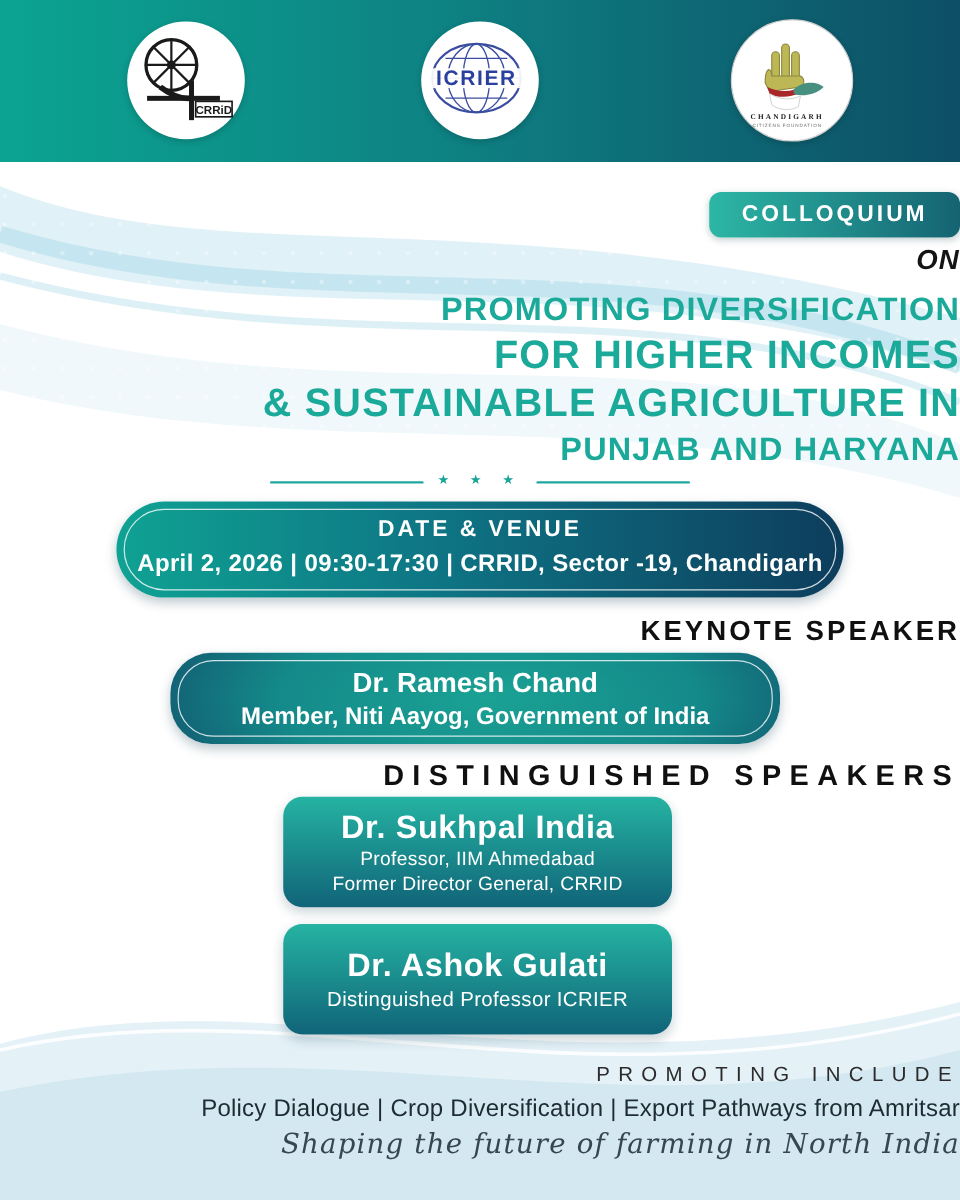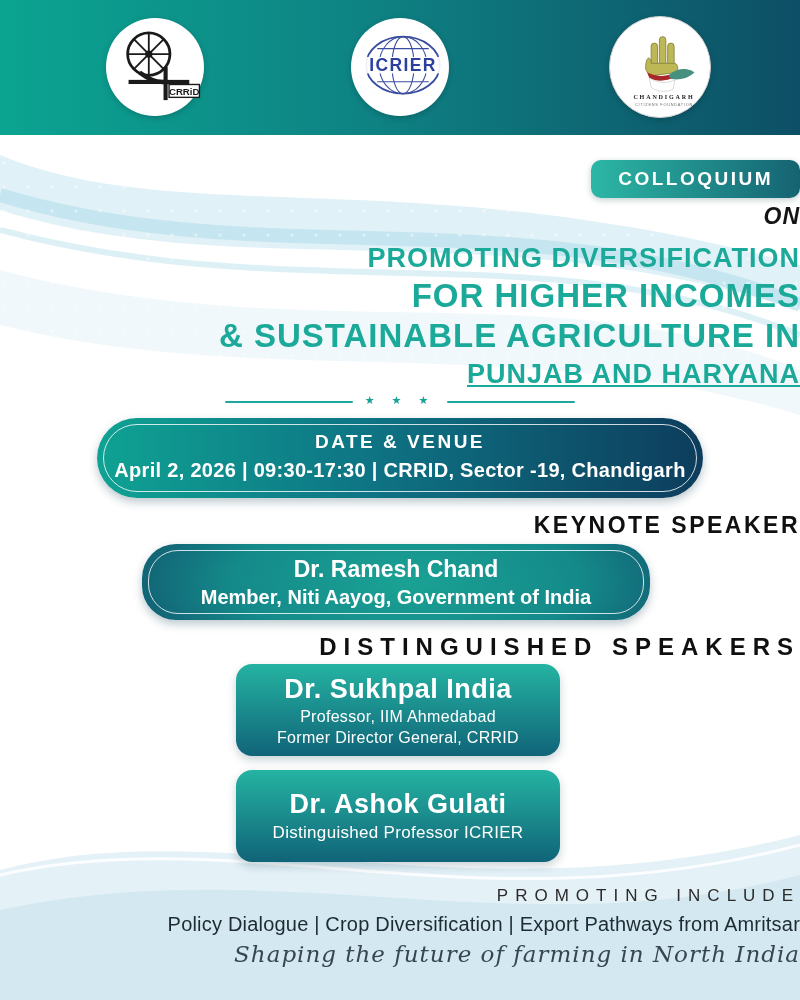--- a/index.html
+++ b/index.html
@@ -12,21 +12,21 @@
   
   .waves-top{position:absolute;top:135px;left:0;width:800px;height:300px;z-index:0;}
   .waves-bottom{position:absolute;bottom:0;left:0;width:800px;height:220px;z-index:0;}
   
   .band{
     position:absolute;top:0;left:0;width:800px;height:135px;z-index:2;
     background:linear-gradient(90deg,#0ba491 0%,#0e8384 45%,#0d4f66 100%);
   }
   .logo-circle{
     position:absolute;top:18px;width:98px;height:98px;border-radius:50%;
-    background:#ffffff;display:flex;align-items:center;justify-content:flex-end;
+    background:#ffffff;display:flex;align-items:center;justify-content:flex-start;
     box-shadow:0 2px 6px rgba(0,0,0,.18);
   }
   .logo-circle svg{width:92px;height:92px;}
   .logo-crrid{left:106px;}
   .logo-icrier{left:351px;}
   .logo-ccf{left:609px;width:102px;height:102px;top:16px;border:1px solid #cfcfcf;}
   
   .content-layer{position:absolute;inset:0;z-index:3;}
   .center-row{position:absolute;left:0;right:0;text-align:right;}
   .badge{
@@ -166,21 +166,21 @@
 
     <div class="center-row" style="top:160px;">
       <span class="badge">COLLOQUIUM</span>
     </div>
 
     <div class="center-row on-label" style="top:203px;">ON</div>
 
     <div class="center-row title-line title-sm" style="top:243px;">PROMOTING DIVERSIFICATION</div>
     <div class="center-row title-line title-lg" style="top:277px;">FOR HIGHER INCOMES</div>
     <div class="center-row title-line title-lg" style="top:317px;">&amp; SUSTAINABLE AGRICULTURE IN</div>
-    <div class="center-row title-line title-sm" style="top:359px;text-decoration:underline;">PUNJAB AND HARYANA</div>
+    <div class="center-row title-line title-sm" style="top:359px;">PUNJAB AND HARYANA</div>
 
     <div class="center-row divider" style="top:396px;">
       <span class="rule"></span>
       <span class="stars">★ ★ ★</span>
       <span class="rule"></span>
     </div>
 
     <div class="pill date-pill">
       <div class="h">DATE &amp; VENUE</div>
       <div class="d">April 2, 2026 | 09:30-17:30 | CRRID, Sector -19, Chandigarh</div>

